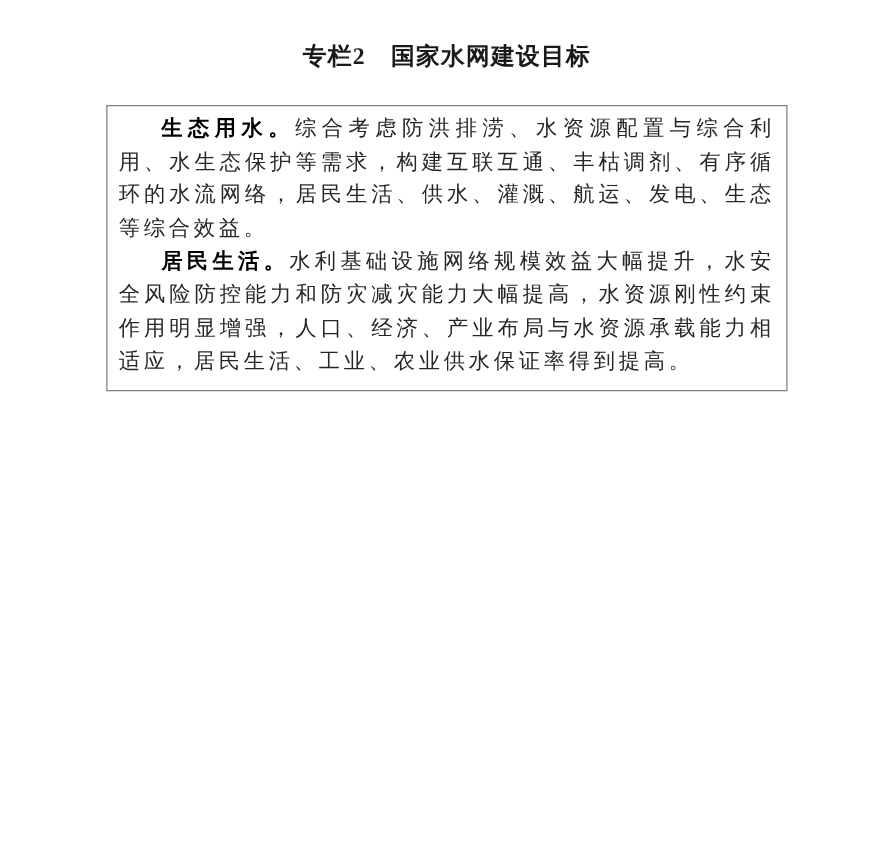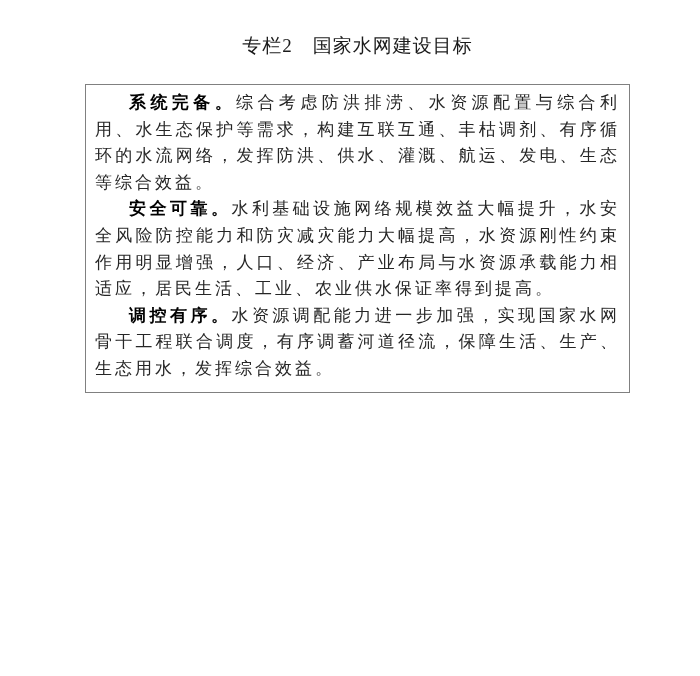--- a/index.html
+++ b/index.html
@@ -13,21 +13,21 @@
     height: 676px;
     background: #ffffff;
     overflow: hidden;
     font-family: "Liberation Serif", "DejaVu Serif", serif;
   }
   .title {
     margin: 33px 0 0 85px;
     width: 545px;
     text-align: center;
     font-size: 19px;
-    font-weight: normal;
+    font-weight: bold;
     color: #1a1a1a;
     letter-spacing: 1px;
     line-height: 26px;
     white-space: pre;
   }
   .box {
     margin: 25px 0 0 85px;
     width: 545px;
     box-sizing: border-box;
     border: 1px solid #808080;
@@ -52,23 +52,22 @@
 </style>
 </head>
 <body>
 
 <div class="page">
 
   <div class="title">专栏2　国家水网建设目标</div>
 
   <div class="box">
 
-    <p><span class="lead">系统完备。</span><span>综合考虑防洪排涝、水资源配置与综合利用、水生态保护等需求，构建互联互通、丰枯调剂、有序循环的水流网络，发挥防洪、供水、灌溉、航运、发电、生态等综合效益。</span></p>
+    <p><span class="lead">生态用水。</span><span>综合考虑防洪排涝、水资源配置与综合利用、水生态保护等需求，构建互联互通、丰枯调剂、有序循环的水流网络，居民生活、供水、灌溉、航运、发电、生态等综合效益。</span></p>
 
 
-    <p><span class="lead">安全可靠。</span><span>水利基础设施网络规模效益大幅提升，水安全风险防控能力和防灾减灾能力大幅提高，水资源刚性约束作用明显增强，人口、经济、产业布局与水资源承载能力相适应，居民生活、工业、农业供水保证率得到提高。</span></p>
+    <p><span class="lead">居民生活。</span><span>水利基础设施网络规模效益大幅提升，水安全风险防控能力和防灾减灾能力大幅提高，水资源刚性约束作用明显增强，人口、经济、产业布局与水资源承载能力相适应，居民生活、工业、农业供水保证率得到提高。</span></p>
 
 
 
-    <p><span class="lead">调控有序。</span><span>水资源调配能力进一步加强，实现国家水网骨干工程联合调度，有序调蓄河道径流，保障生活、生产、生态用水，发挥综合效益。</span></p>
 
   </div>
 </div>
 
 </body></html>

